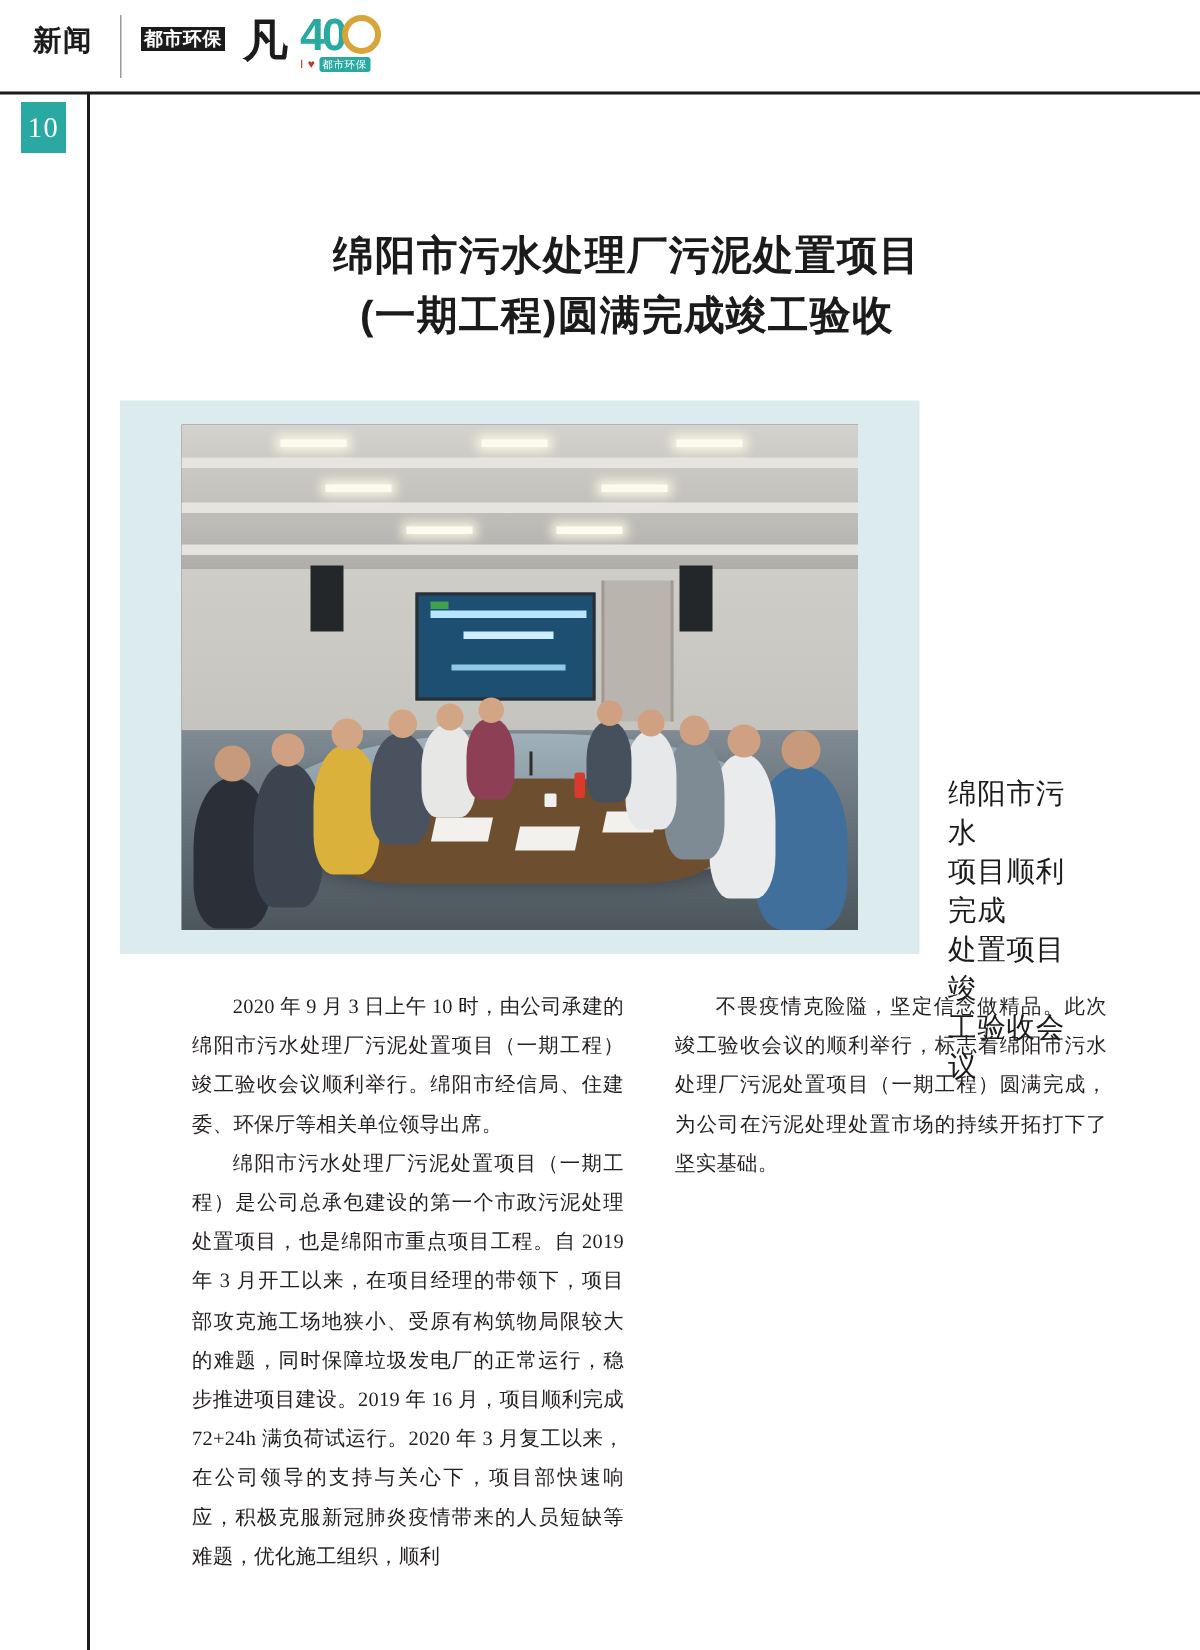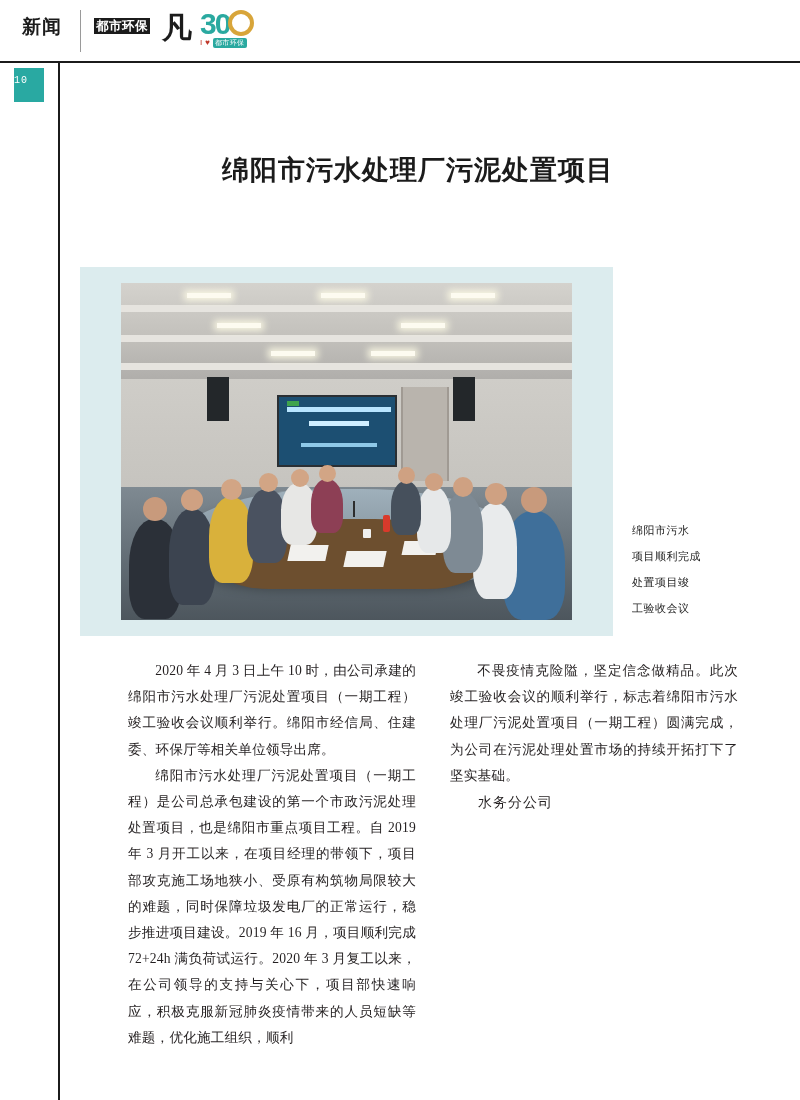--- a/index.html
+++ b/index.html
@@ -143,23 +143,23 @@
     top: 68px;
     width: 30px;
     height: 34px;
     background: #29a9a2;
   }
   .pagenum-box span {
     position: absolute;
     left: 0;
     top: 7px;
     width: 30px;
-    text-align: left;
-    font-family: Liberation Mono, monospace;
-    font-size: 10px;
+    text-align: center;
+    font-family: Liberation Serif, serif;
+    font-size: 19px;
     color: #ffffff;
     letter-spacing: 1px;
   }
   .left-rule {
     position: absolute;
     left: 58px;
     top: 62px;
     width: 2px;
     height: 1038px;
     background: #1b1b1b;
@@ -302,21 +302,21 @@
     width: 2px; height: 16px;
     background: #2d2d2d;
   }
   
   .caption {
     position: absolute;
     left: 632px;
     top: 517px;
     width: 90px;
     font-family: "Liberation Sans", sans-serif;
-    font-size: 11px;
+    font-size: 19px;
     line-height: 26px;
     color: #1b1b1b;
     letter-spacing: 0.5px;
   }
   
   .col {
     position: absolute;
     top: 658px;
     width: 288px;
     font-family: "Liberation Serif", "DejaVu Serif", serif;
@@ -348,38 +348,39 @@
   <div class="header">
     <div class="header-label">新闻</div>
     <div class="header-divider"></div>
 
     <div class="brand-logo">
       <span class="brand-cn">都市环保</span>
       <span class="brand-mark">凡</span>
     </div>
 
     <div class="anniv">
-      <span class="anniv-num">30</span>
+      <span class="anniv-num">40</span>
       <span class="anniv-ring"></span>
       <span class="anniv-sub">
         <span class="anniv-heart">I ♥</span>
         <span class="anniv-badge">都市环保</span>
       </span>
     </div>
 
     <div class="header-rule"></div>
   </div>
 
   <div class="pagenum-box">
     <span>10</span>
   </div>
   <div class="left-rule"></div>
 
   <div class="title-block">
     <div class="title-line">绵阳市污水处理厂污泥处置项目</div>
+    <div class="title-line">(一期工程)圆满完成竣工验收</div>
   </div>
 
   <div class="photo-frame"></div>
   <div class="photo">
     <div class="ph-ceiling"></div>
     <div class="ph-beam" style="left:0;top:22px;width:451px;"></div>
     <div class="ph-beam" style="left:0;top:52px;width:451px;"></div>
     <div class="ph-beam" style="left:0;top:80px;width:451px;"></div>
     <div class="ph-light" style="left:66px;top:10px;"></div>
     <div class="ph-light" style="left:200px;top:10px;"></div>
@@ -444,22 +445,21 @@
   </div>
 
   <div class="caption">
     <div>绵阳市污水</div>
     <div>项目顺利完成</div>
     <div>处置项目竣</div>
     <div>工验收会议</div>
   </div>
 
   <div class="col col-left">
-    <p>2020 年 4 月 3 日上午 10 时，由公司承建的绵阳市污水处理厂污泥处置项目（一期工程）竣工验收会议顺利举行。绵阳市经信局、住建委、环保厅等相关单位领导出席。</p>
+    <p>2020 年 9 月 3 日上午 10 时，由公司承建的绵阳市污水处理厂污泥处置项目（一期工程）竣工验收会议顺利举行。绵阳市经信局、住建委、环保厅等相关单位领导出席。</p>
     <p>绵阳市污水处理厂污泥处置项目（一期工程）是公司总承包建设的第一个市政污泥处理处置项目，也是绵阳市重点项目工程。自 2019 年 3 月开工以来，在项目经理的带领下，项目部攻克施工场地狭小、受原有构筑物局限较大的难题，同时保障垃圾发电厂的正常运行，稳步推进项目建设。2019 年 16 月，项目顺利完成 72+24h 满负荷试运行。2020 年 3 月复工以来，在公司领导的支持与关心下，项目部快速响应，积极克服新冠肺炎疫情带来的人员短缺等难题，优化施工组织，顺利</p>
   </div>
 
   <div class="col col-right">
     <p>不畏疫情克险隘，坚定信念做精品。此次竣工验收会议的顺利举行，标志着绵阳市污水处理厂污泥处置项目（一期工程）圆满完成，为公司在污泥处理处置市场的持续开拓打下了坚实基础。</p>
-    <p class="signature">水务分公司</p>
   </div>
 
 </div>
 
 </body></html>

